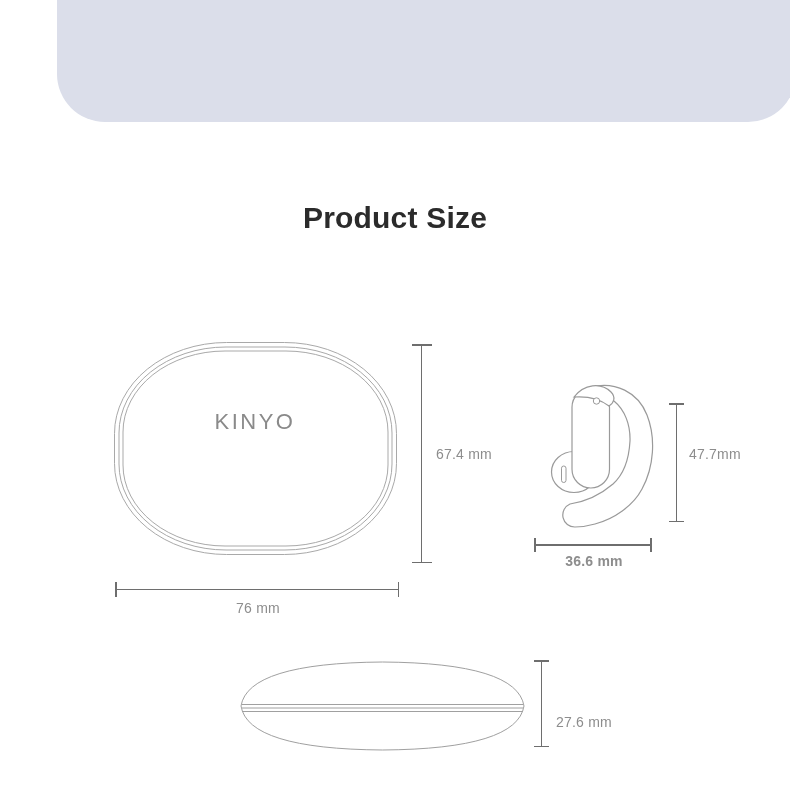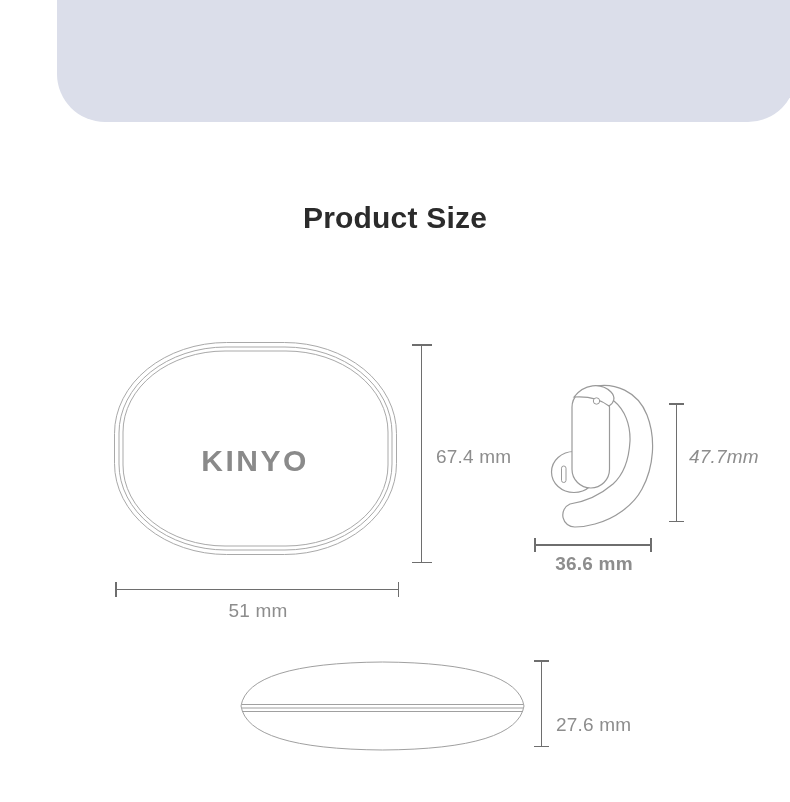--- a/index.html
+++ b/index.html
@@ -14,28 +14,28 @@
     background:#dbdeea;border-radius:48px;
   }
   
   .section-title{
     position:absolute;left:361px;top:201px;transform:translateX(-50%);
     font-size:30px;font-weight:600;color:#2b2b2b;white-space:nowrap;letter-spacing:0.2px;
   }
   
   .art{position:absolute;}
   .logo{
-    position:absolute;left:221px;top:461px;transform:translate(-50%,-50%);
-    font-size:30px;font-weight:700;letter-spacing:2.5px;color:#8a8a8a;white-space:nowrap;
+    position:absolute;left:221px;top:422px;transform:translate(-50%,-50%);
+    font-size:22px;font-weight:400;letter-spacing:2.5px;color:#8a8a8a;white-space:nowrap;
   }
   
   .dim-line{position:absolute;background:#6e6e6e;}
   .dim-tick{position:absolute;background:#6e6e6e;}
   .dim-label{
-    position:absolute;font-size:19px;color:#8d8d8d;white-space:nowrap;letter-spacing:0.2px;
+    position:absolute;font-size:14px;color:#8d8d8d;white-space:nowrap;letter-spacing:0.2px;
   }
   .dim-label.centered{transform:translateX(-50%);}
 </style>
 </head>
 <body>
 
 <div class="page">
 
   <div class="notice-card">
     
@@ -92,28 +92,28 @@
     <div class="dim-tick" style="left:377.5px;top:344.2px;width:20px;height:1.6px;"></div>
     <div class="dim-tick" style="left:377.5px;top:561.8px;width:20px;height:1.6px;"></div>
   </div>
   <div class="dim-label" style="left:402px;top:446px;">67.4 mm</div>
 
   <div>
     <div class="dim-line" style="left:82px;top:588.7px;width:283px;height:1.6px;"></div>
     <div class="dim-tick" style="left:81.3px;top:582px;width:1.6px;height:14.5px;"></div>
     <div class="dim-tick" style="left:363.8px;top:582px;width:1.6px;height:14.5px;"></div>
   </div>
-  <div class="dim-label centered" style="left:224px;top:600px;">51 mm</div>
+  <div class="dim-label centered" style="left:224px;top:600px;">76 mm</div>
 
   <div>
     <div class="dim-line" style="left:641.7px;top:404px;width:1.6px;height:118px;"></div>
     <div class="dim-tick" style="left:635px;top:403.2px;width:15px;height:1.6px;"></div>
     <div class="dim-tick" style="left:635px;top:520.9px;width:15px;height:1.6px;"></div>
   </div>
-  <div class="dim-label" style="left:655px;top:446px;font-style:italic;">47.7mm</div>
+  <div class="dim-label" style="left:655px;top:446px;">47.7mm</div>
 
   <div>
     <div class="dim-line" style="left:501px;top:544.2px;width:116.5px;height:1.6px;"></div>
     <div class="dim-tick" style="left:500.3px;top:537.5px;width:1.6px;height:14.5px;"></div>
     <div class="dim-tick" style="left:616.1px;top:537.5px;width:1.6px;height:14.5px;"></div>
   </div>
   <div class="dim-label centered" style="left:560px;top:553px;font-weight:bold;">36.6 mm</div>
 
   <div>
     <div class="dim-line" style="left:506.9px;top:661px;width:1.6px;height:86px;"></div>

